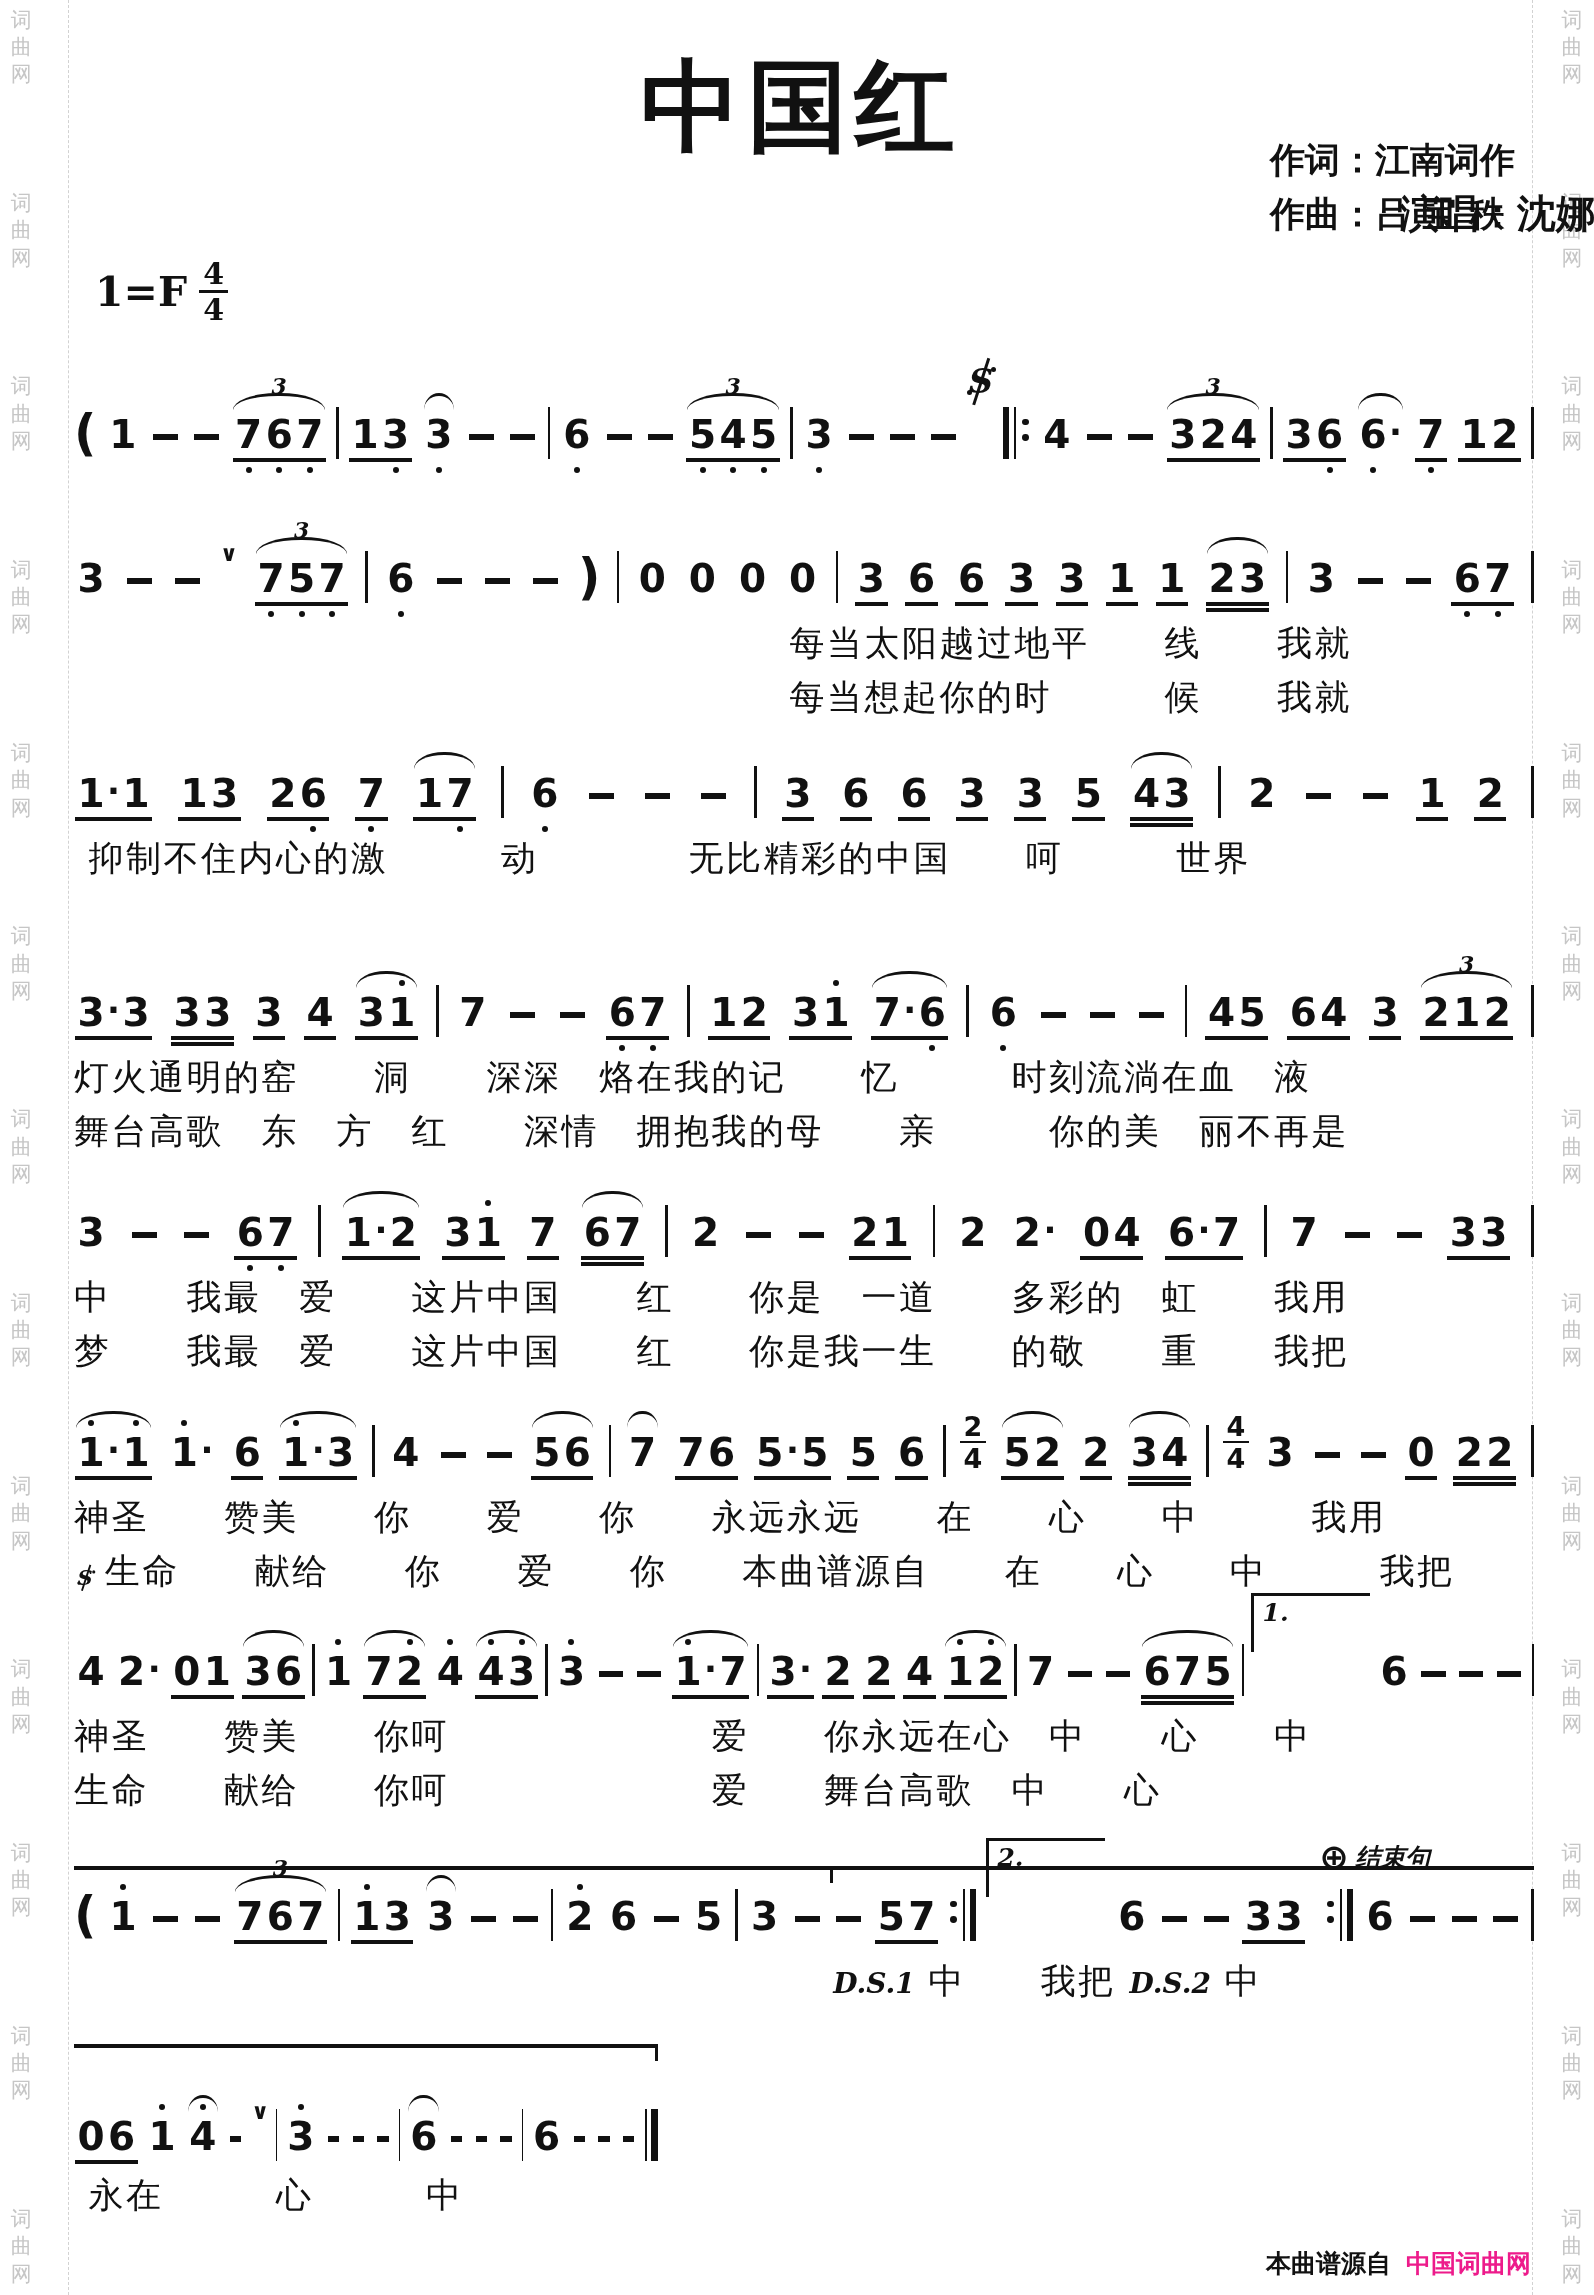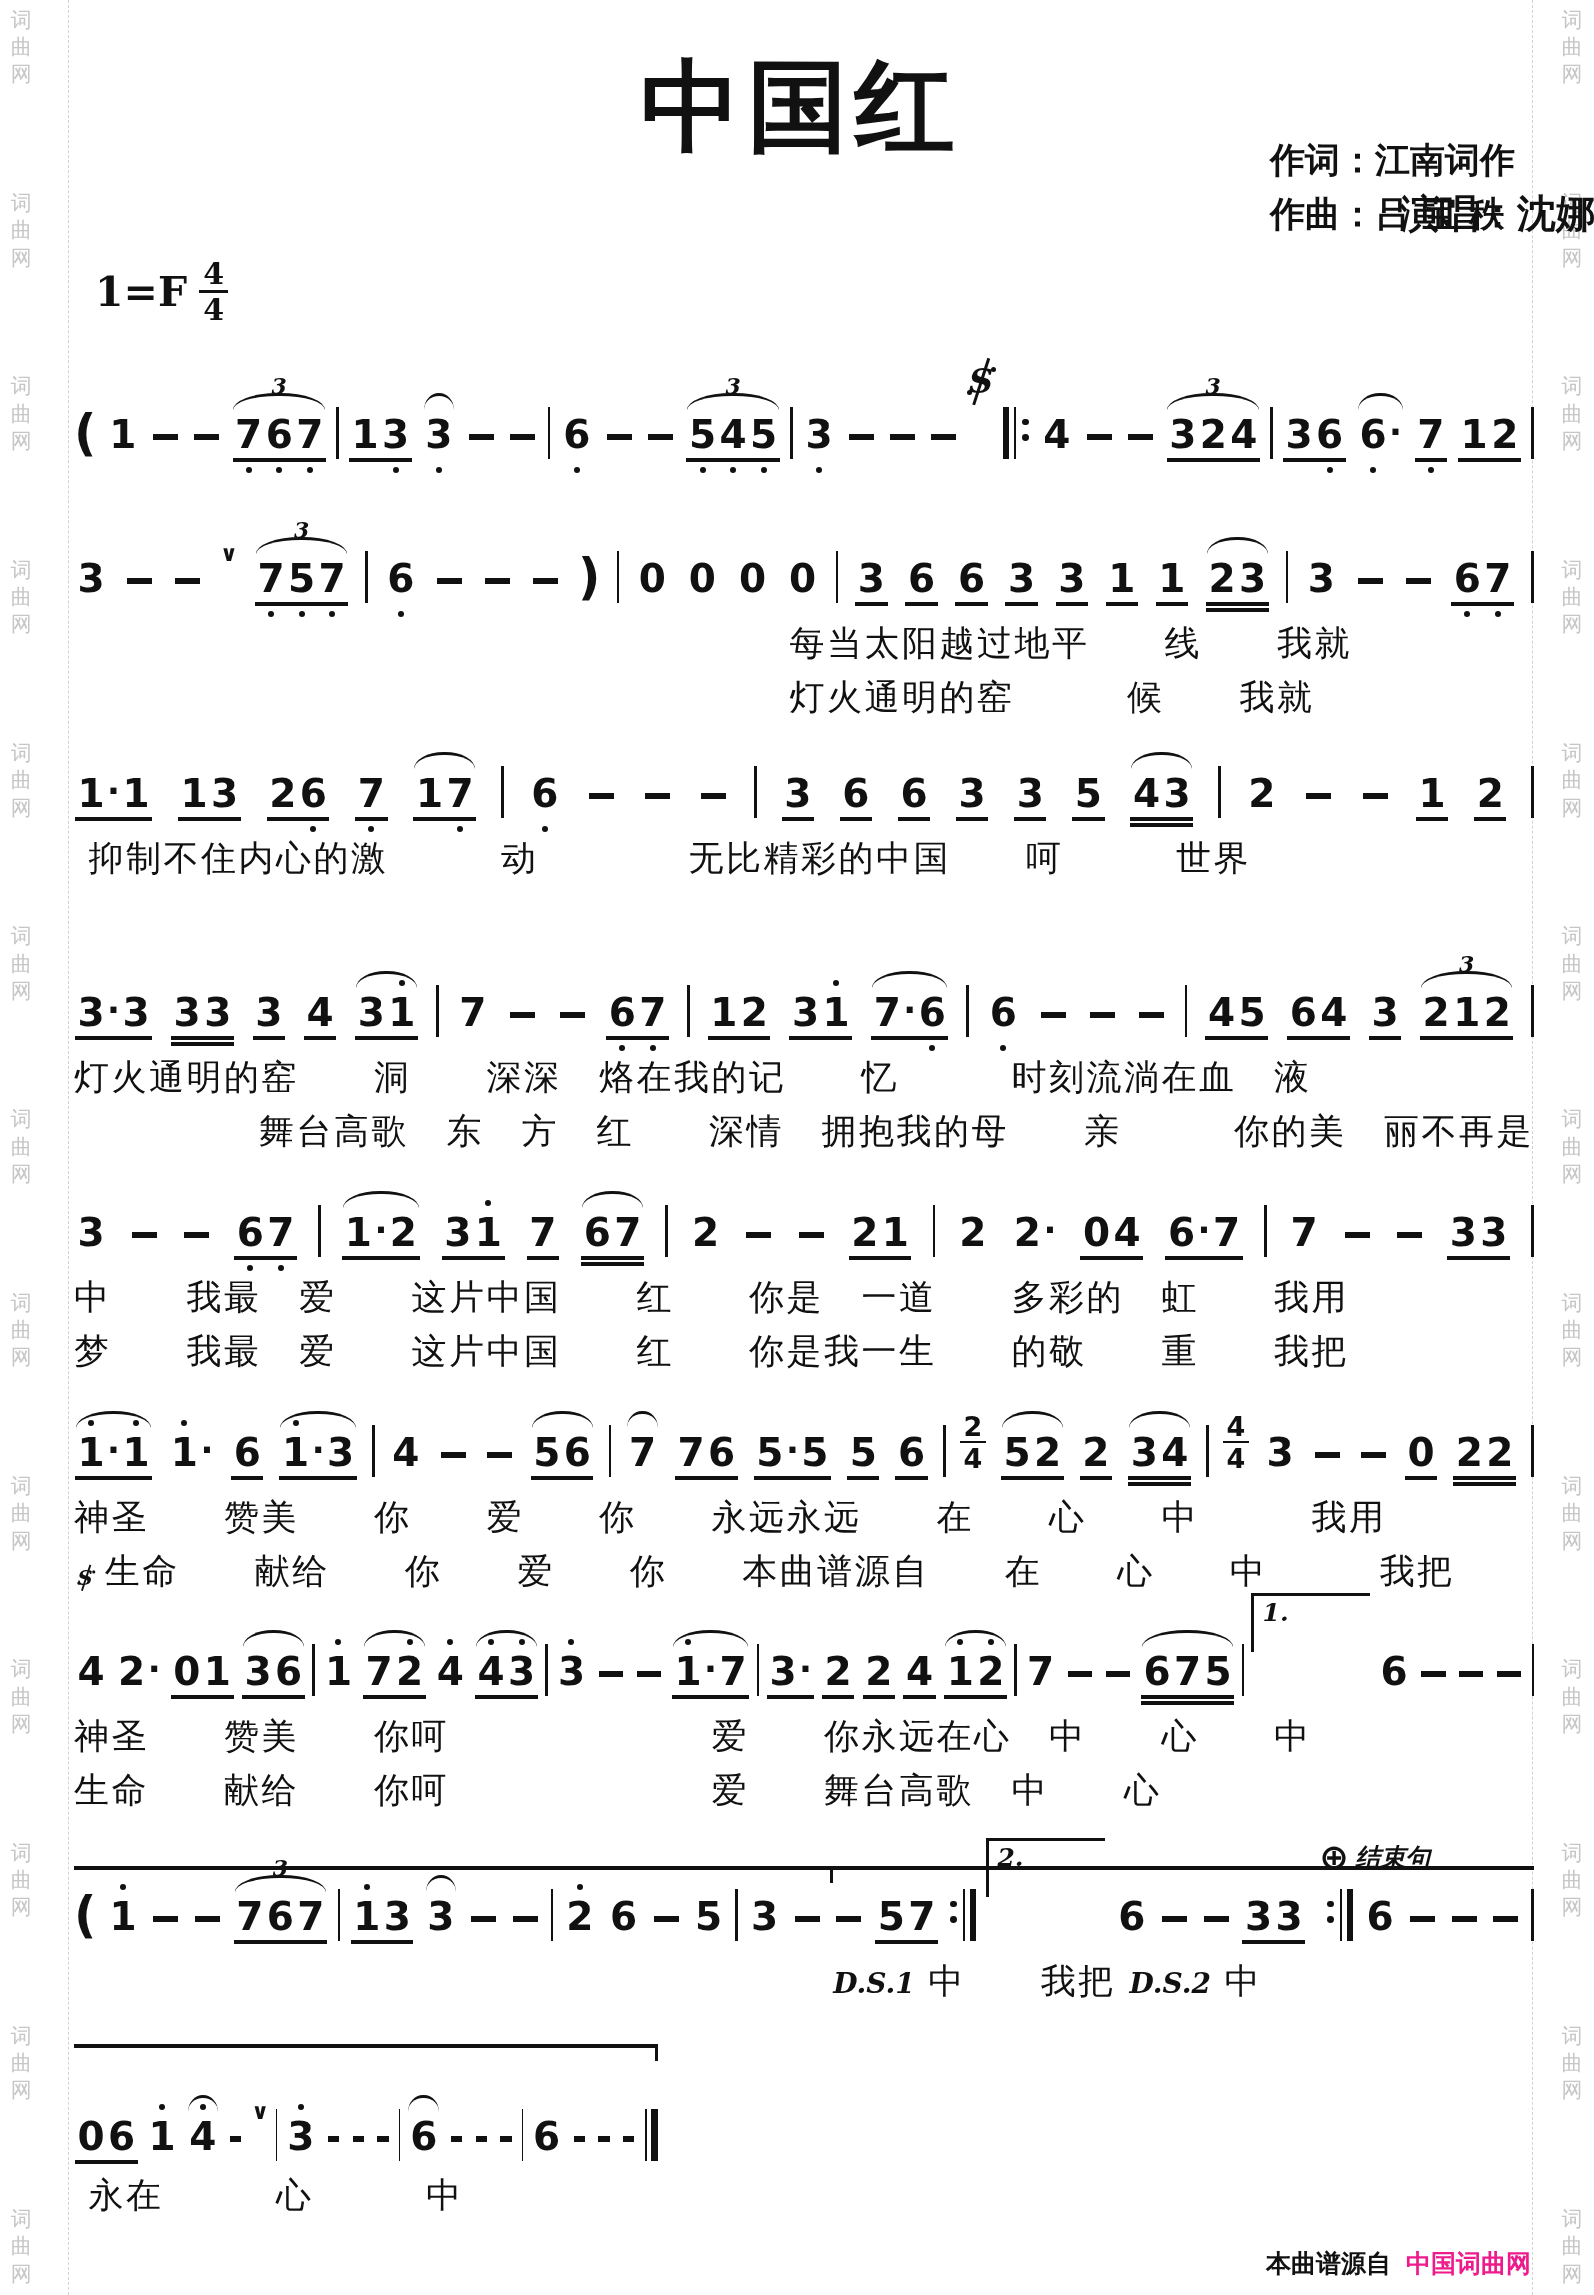--- a/index.html
+++ b/index.html
@@ -483,21 +483,21 @@
           <span class="note">
             <span class="chars">
               <span class="ch">6<i class="db"></i></span>
               <span class="ch">7<i class="db"></i></span>
             </span>
             <i class="ul"></i>
           </span>
           <span class="bar"></span>
         </div>
         <div class="lyr" style="padding-left: 49%;"><span class="lseg">每当太阳越过地平　　线　　我就</span></div>
-        <div class="lyr" style="padding-left: 49%;"><span class="lseg">灯火通明的窑　　　候　　我就</span></div>
+        <div class="lyr" style="padding-left: 49%;"><span class="lseg">每当想起你的时　　　候　　我就</span></div>
       </div>
       <div class="sys sys3">
         <div class="nrow">
           <span class="note">
             <span class="chars">
               <span class="ch">1</span>
               <span class="ch dot">·</span>
               <span class="ch">1</span>
             </span>
             <i class="ul"></i>
@@ -722,21 +722,21 @@
               <span class="ch">1</span>
               <span class="ch">2</span>
             </span>
             <i class="ul"></i>
             <i class="slur"></i>
             <i class="t3">3</i>
           </span>
           <span class="bar"></span>
         </div>
         <div class="lyr" style="padding-left: 0%;"><span class="lseg">灯火通明的窑　　洞　　深深　烙在我的记　　忆　　　时刻流淌在血　液</span></div>
-        <div class="lyr" style="padding-left: 0%; text-align: right;"><span class="lseg">舞台高歌　东　方　红　　深情　拥抱我的母　　亲　　　你的美　丽不再是</span></div>
+        <div class="lyr" style="padding-left: 0%;"><span class="lseg">舞台高歌　东　方　红　　深情　拥抱我的母　　亲　　　你的美　丽不再是</span></div>
       </div>
       <div class="sys sys5">
         <div class="nrow">
           <span class="note">
             <span class="chars">
               <span class="ch">3</span>
             </span>
           </span>
           <span class="ndash"></span>
           <span class="ndash"></span>

